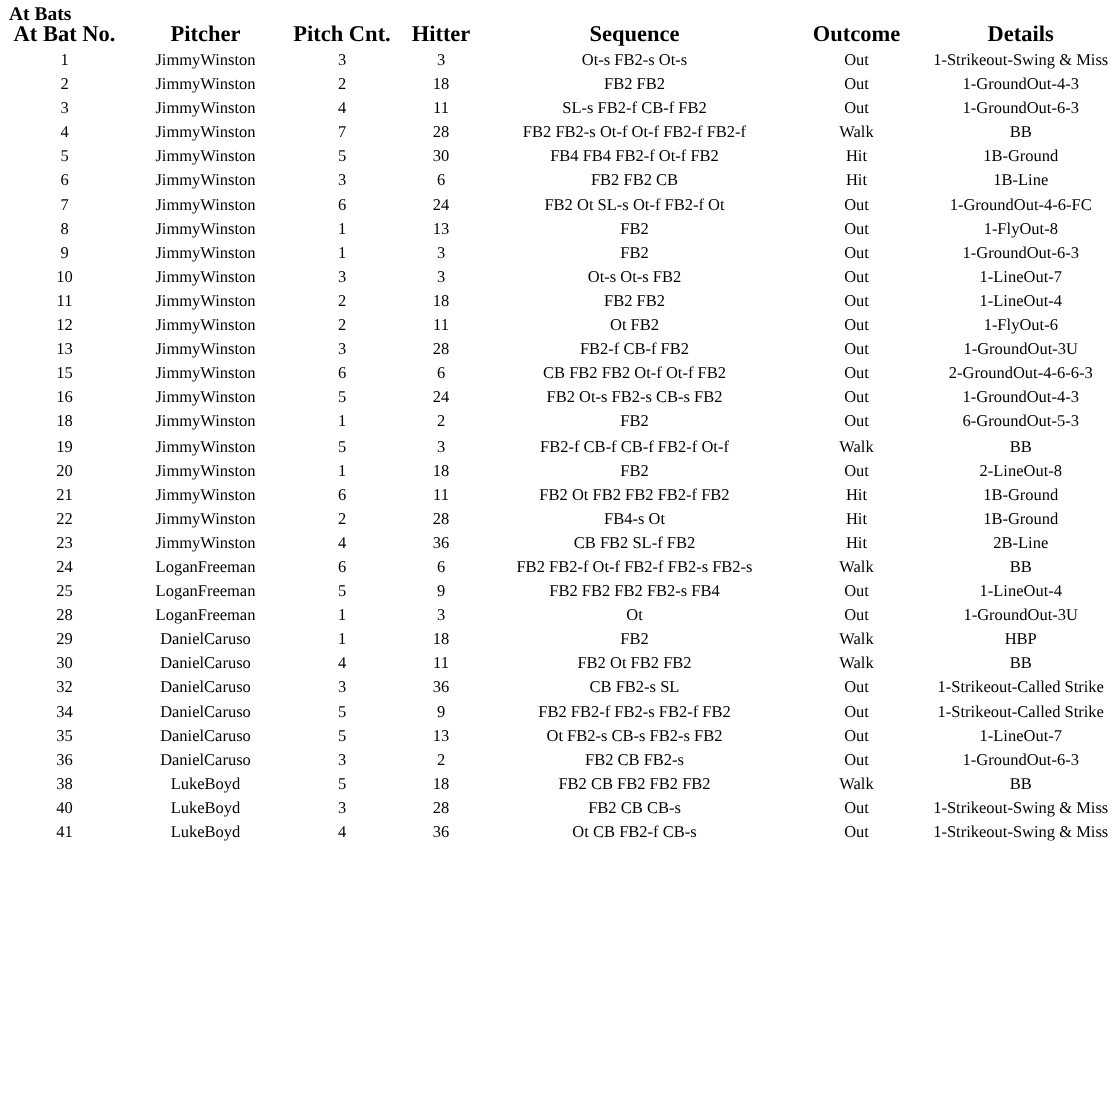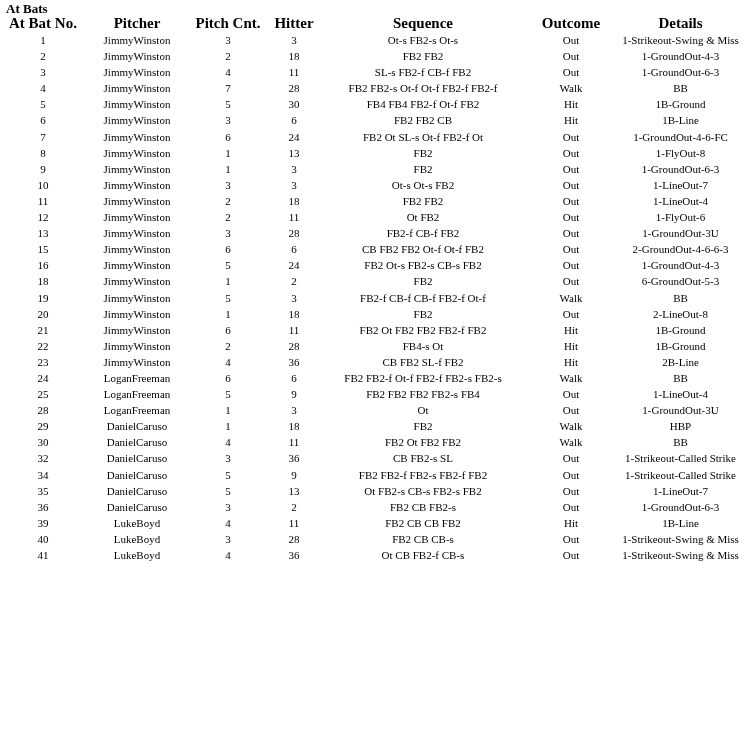--- a/index.html
+++ b/index.html
@@ -352,27 +352,27 @@
         <tr>
           <td>36</td>
           <td>DanielCaruso</td>
           <td>3</td>
           <td>2</td>
           <td>FB2 CB FB2-s</td>
           <td>Out</td>
           <td>1-GroundOut-6-3</td>
         </tr>
         <tr>
-          <td>39</td>
+          <td>38</td>
           <td>LukeBoyd</td>
-          <td>4</td>
-          <td>11</td>
-          <td>FB2 CB CB FB2</td>
-          <td>Hit</td>
-          <td>1B-Line</td>
+          <td>5</td>
+          <td>18</td>
+          <td>FB2 CB FB2 FB2 FB2</td>
+          <td>Walk</td>
+          <td>BB</td>
         </tr>
         <tr>
           <td>40</td>
           <td>LukeBoyd</td>
           <td>3</td>
           <td>28</td>
           <td>FB2 CB CB-s</td>
           <td>Out</td>
           <td>1-Strikeout-Swing &amp; Miss</td>
         </tr>

